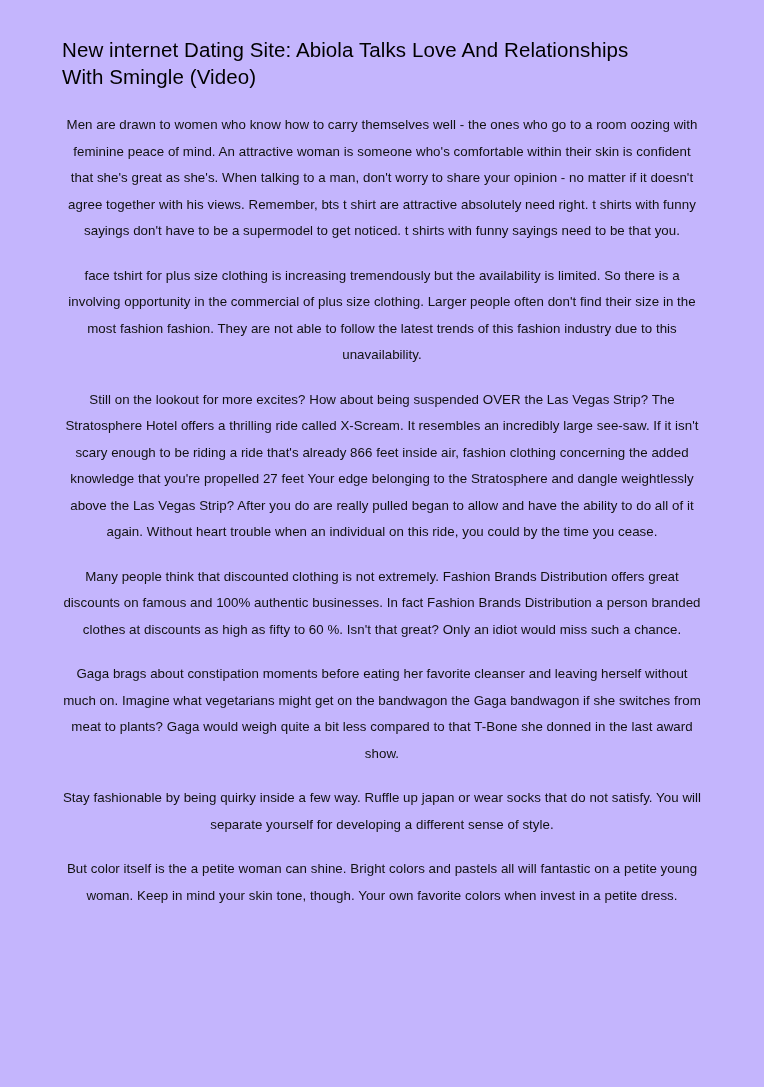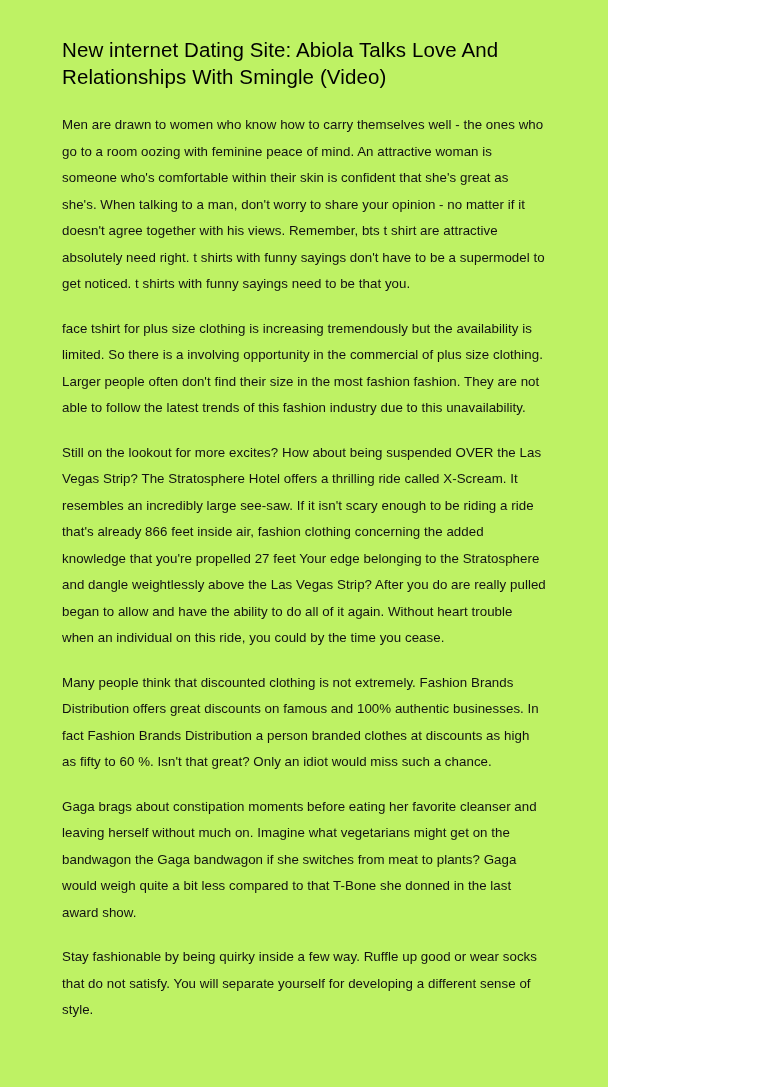--- a/index.html
+++ b/index.html
@@ -10,58 +10,59 @@
   }
   body {
     width: 768px;
     min-height: 1087px;
     font-family: "Liberation Sans", sans-serif;
     color: #000000;
     -webkit-font-smoothing: antialiased;
   }
   .page {
     position: relative;
-    width: 608px;
+    width: 764px;
     min-height: 1087px;
-    background: #bef264;
+    background: #c4b5fd;
     box-sizing: border-box;
     padding: 36px 62px 40px 62px;
   }
   .doc-title {
     font-size: 20.5px;
     line-height: 27px;
     font-weight: normal;
     color: #000000;
     margin: 0 0 22px 0;
     letter-spacing: 0.1px;
     max-width: 600px;
   }
   .doc-body {
     font-size: 13.3px;
     line-height: 26.5px;
     color: #111111;
   }
   .doc-body p {
     margin: 0 0 18px 0;
-    text-align: left;
+    text-align: center;
     letter-spacing: 0.05px;
   }
   .doc-body p:last-child {
     margin-bottom: 0;
   }
 </style>
 </head>
 <body>
 
 <div class="page">
 
   <h1 class="doc-title">New internet Dating Site: Abiola Talks Love And Relationships With Smingle (Video)</h1>
 
   <div class="doc-body">
     <p>Men are drawn to women who know how to carry themselves well - the ones who go to a room oozing with feminine peace of mind. An attractive woman is someone who's comfortable within their skin is confident that she's great as she's. When talking to a man, don't worry to share your opinion - no matter if it doesn't agree together with his views. Remember, bts t shirt are attractive absolutely need right. t shirts with funny sayings don't have to be a supermodel to get noticed. t shirts with funny sayings need to be that you.</p>
     <p>face tshirt for plus size clothing is increasing tremendously but the availability is limited. So there is a involving opportunity in the commercial of plus size clothing. Larger people often don't find their size in the most fashion fashion. They are not able to follow the latest trends of this fashion industry due to this unavailability.</p>
     <p>Still on the lookout for more excites? How about being suspended OVER the Las Vegas Strip? The Stratosphere Hotel offers a thrilling ride called X-Scream. It resembles an incredibly large see-saw. If it isn't scary enough to be riding a ride that's already 866 feet inside air, fashion clothing concerning the added knowledge that you're propelled 27 feet Your edge belonging to the Stratosphere and dangle weightlessly above the Las Vegas Strip? After you do are really pulled began to allow and have the ability to do all of it again. Without heart trouble when an individual on this ride, you could by the time you cease.</p>
     <p>Many people think that discounted clothing is not extremely. Fashion Brands Distribution offers great discounts on famous and 100% authentic businesses. In fact Fashion Brands Distribution a person branded clothes at discounts as high as fifty to 60 %. Isn't that great? Only an idiot would miss such a chance.</p>
     <p>Gaga brags about constipation moments before eating her favorite cleanser and leaving herself without much on. Imagine what vegetarians might get on the bandwagon the Gaga bandwagon if she switches from meat to plants? Gaga would weigh quite a bit less compared to that T-Bone she donned in the last award show.</p>
-    <p>Stay fashionable by being quirky inside a few way. Ruffle up good or wear socks that do not satisfy. You will separate yourself for developing a different sense of style.</p>
+    <p>Stay fashionable by being quirky inside a few way. Ruffle up japan or wear socks that do not satisfy. You will separate yourself for developing a different sense of style.</p>
+    <p>But color itself is the a petite woman can shine. Bright colors and pastels all will fantastic on a petite young woman. Keep in mind your skin tone, though. Your own favorite colors when invest in a petite dress.</p>
   </div>
 
 </div>
 
 </body></html>

